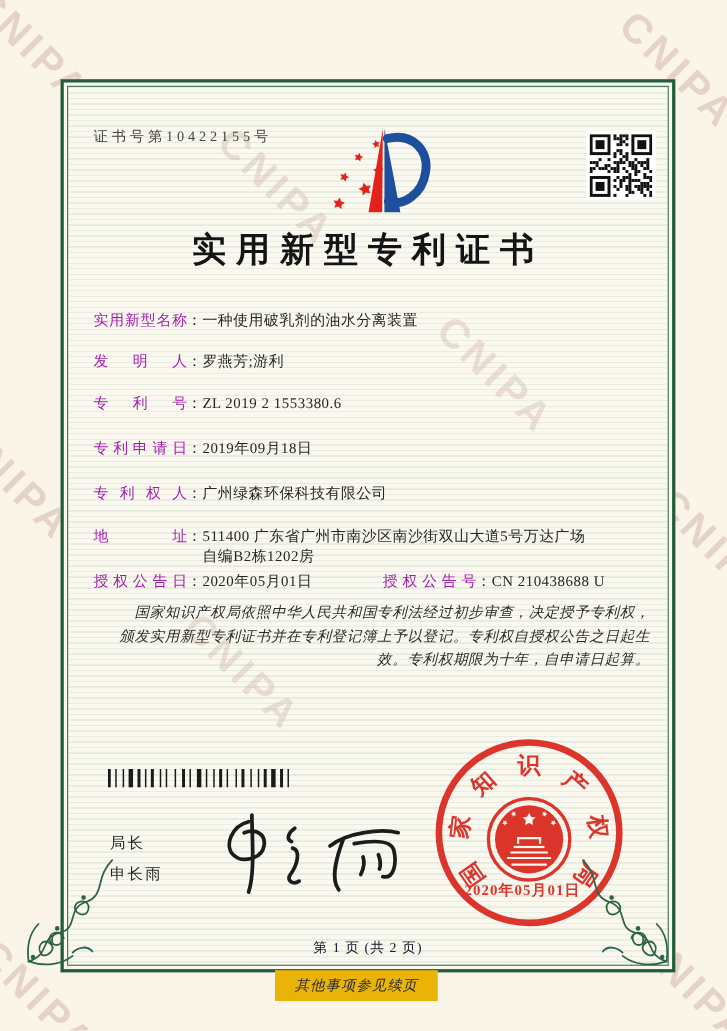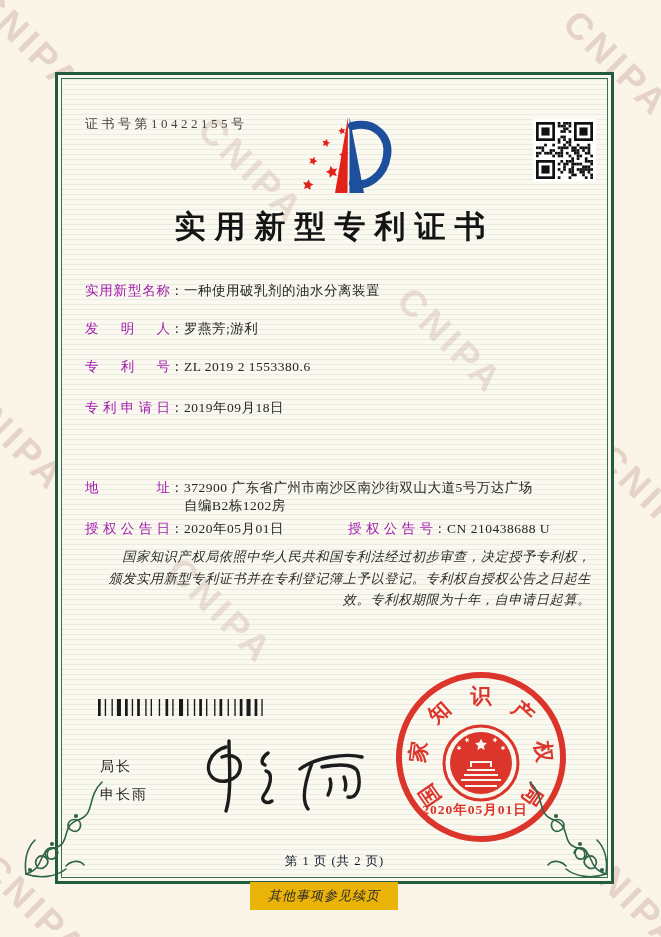--- a/index.html
+++ b/index.html
@@ -217,22 +217,25 @@
       </div>
       <div class="frow" style="top:245px">
         <span class="flabel">发明人</span><span class="colon">：</span><span class="fvalue">罗燕芳;游利</span>
       </div>
       <div class="frow" style="top:283px">
         <span class="flabel">专利号</span><span class="colon">：</span><span class="fvalue">ZL 2019 2 1553380.6</span>
       </div>
       <div class="frow" style="top:324px">
         <span class="flabel">专利申请日</span><span class="colon">：</span><span class="fvalue">2019年09月18日</span>
       </div>
+      <div class="frow" style="top:365px">
+        <span class="flabel">专利权人</span><span class="colon">：</span><span class="fvalue">广州绿森环保科技有限公司</span>
+      </div>
       <div class="frow" style="top:404px">
-        <span class="flabel">地址</span><span class="colon">：</span><span class="fvalue">372900 广东省广州市南沙区南沙街双山大道5号万达广场
+        <span class="flabel">地址</span><span class="colon">：</span><span class="fvalue">511400 广东省广州市南沙区南沙街双山大道5号万达广场
 自编B2栋1202房</span>
       </div>
       <div class="frow" style="top:445px">
         <span class="flabel">授权公告日</span><span class="colon">：</span><span class="fvalue">2020年05月01日</span>
         <span class="grant-no">
           <span class="flabel">授权公告号</span><span class="colon">：</span><span class="fvalue">CN 210438688 U</span>
         </span>
       </div>
 
       <div class="legal">

